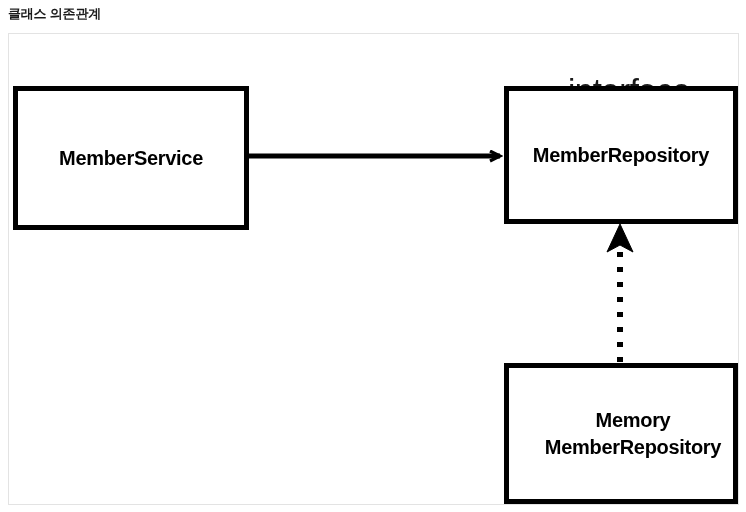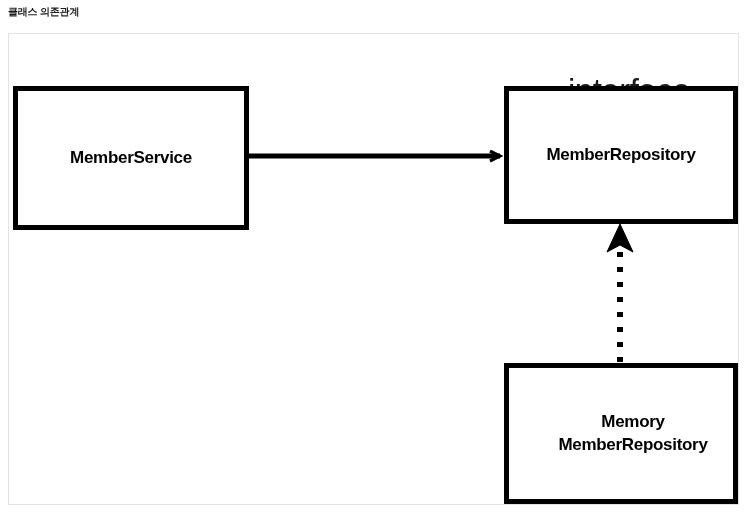--- a/index.html
+++ b/index.html
@@ -11,21 +11,21 @@
     width: 746px;
     height: 512px;
     position: relative;
     font-family: "Liberation Sans", sans-serif;
     overflow: hidden;
   }
   #page-title {
     position: absolute;
     left: 8px;
     top: 5px;
-    font-size: 10px;
+    font-size: 13px;
     font-weight: bold;
     color: #1b1b1b;
     letter-spacing: -0.2px;
     white-space: nowrap;
   }
   #diagram-canvas {
     position: absolute;
     left: 8px;
     top: 33px;
     width: 731px;
@@ -38,21 +38,21 @@
     position: absolute;
     box-sizing: border-box;
     background: #ffffff;
     border: 5px solid #000000;
     display: flex;
     align-items: center;
     justify-content: center;
     text-align: center;
   }
   .uml-box-label {
-    font-size: 17px;
+    font-size: 20px;
     font-weight: bold;
     color: #000000;
     line-height: 1.32;
     letter-spacing: -0.3px;
   }
   #box-member-service {
     left: 12px;
     top: 85px;
     width: 236px;
     height: 144px;

